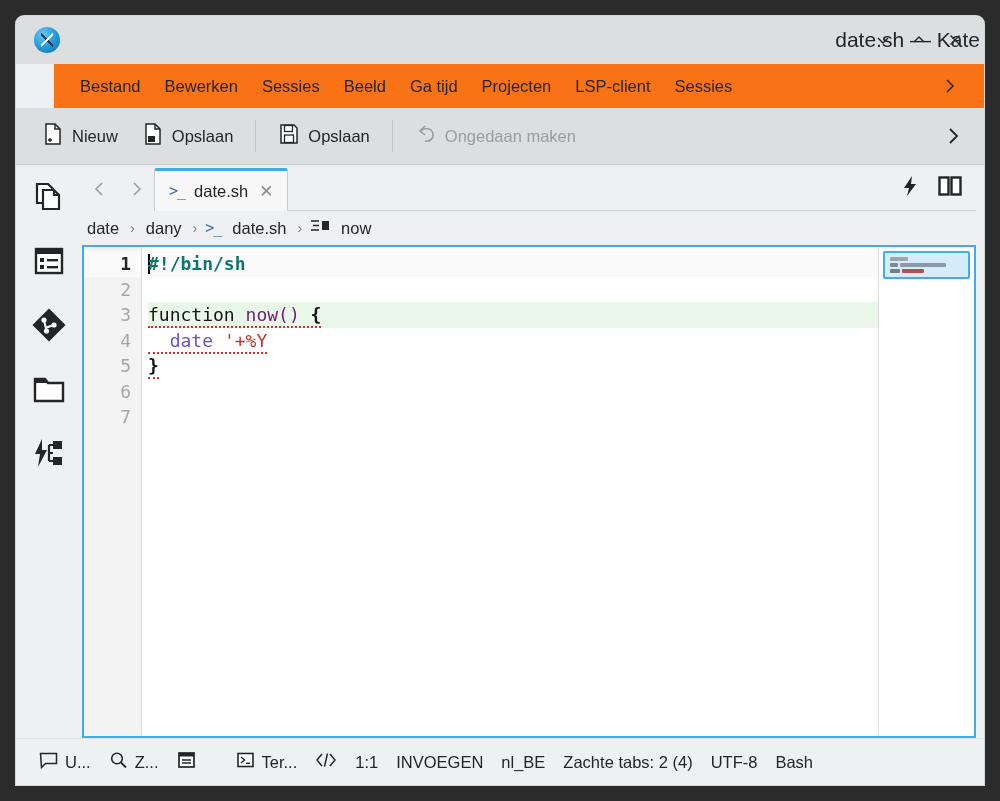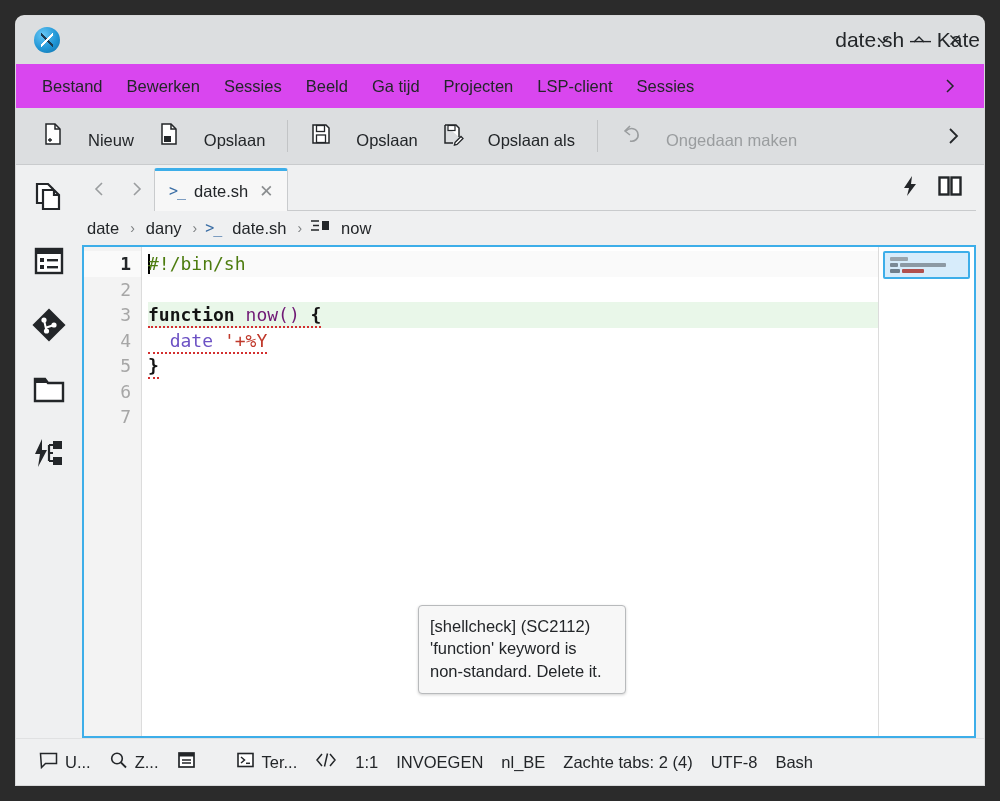--- a/index.html
+++ b/index.html
@@ -73,26 +73,27 @@
     width: 30px; height: 30px;
     display: flex; align-items: center; justify-content: center;
     color: #232629;
   }
   .win-btn svg { display: block; }
 
   
   #menubar {
     height: 44px;
     min-height: 44px;
-    background: #d946ef;
+    background: #f97316;
     display: flex;
     align-items: center;
     padding: 0 14px;
     font-size: 16.5px;
     color: #232629;
+    margin-left: 38px;
   }
   .menu-item {
     padding: 5px 12px;
     border-radius: 3px;
     white-space: nowrap;
   }
   .menu-overflow {
     margin-left: auto;
     padding: 4px 12px;
     color: #232629;
@@ -107,22 +108,22 @@
     display: flex;
     align-items: center;
     padding: 0 16px;
     gap: 4px;
     font-size: 16.5px;
     color: #232629;
     border-bottom: 1px solid #c9cbcd;
   }
   .tb-item {
     display: flex;
-    align-items: flex-end;
-    gap: 24px;
+    align-items: center;
+    gap: 8px;
     padding: 6px 10px;
     border-radius: 3px;
     white-space: nowrap;
   }
   .tb-item.disabled { color: #9a9d9f; }
   .tb-sep {
     width: 1px;
     height: 32px;
     background: #c2c4c6;
     margin: 0 8px;
@@ -265,22 +266,22 @@
     overflow: hidden;
   }
   .cl {
     height: 25.5px;
     line-height: 25.5px;
     white-space: pre;
     position: relative;
   }
   .cl.current-line { background: #e9f7e9; }
   .cl.hl-row { background: #fafafa; }
-  .tok-comment { color: #4d7c0f; }
-  .tok-keyword { color: #141414; font-weight: bold; }
+  .tok-comment { color: #0f766e; font-weight: bold; }
+  .tok-keyword { color: #141414; font-weight: normal; }
   .tok-func    { color: #701a75; }
   .tok-brace   { color: #141414; font-weight: bold; }
   .tok-cmd     { color: #6c51c4; }
   .tok-string  { color: #c0392b; }
   .squig {
     border-bottom: 2px dotted #d32f2f;
     padding-bottom: 1px;
   }
   .caret {
     display: inline-block;
@@ -422,31 +423,20 @@
     <div class="tb-sep"></div>
     <div class="tb-item">
       <span>
         <svg width="22" height="24" viewBox="0 0 22 24">
           <path d="M3 3h13l3 3v15H3z" fill="#fff" stroke="#232629" stroke-width="1.5"></path>
           <rect x="6.5" y="3.5" width="8" height="6" fill="#fff" stroke="#232629" stroke-width="1.3"></rect>
           <rect x="6.5" y="13" width="9" height="7.5" fill="#fff" stroke="#232629" stroke-width="1.3"></rect>
         </svg>
       </span>
       <span>Opslaan</span>
-    </div>
-    <div class="tb-item">
-      <span>
-        <svg width="22" height="24" viewBox="0 0 22 24">
-          <path d="M3 3h11l3 3v9" fill="#fff" stroke="#232629" stroke-width="1.5"></path>
-          <path d="M3 3v18h8" fill="none" stroke="#232629" stroke-width="1.5"></path>
-          <rect x="6" y="3.5" width="7" height="5" fill="#fff" stroke="#232629" stroke-width="1.2"></rect>
-          <path d="M13 20.5l6-6 2 2-6 6-2.6.6z" fill="#fff" stroke="#232629" stroke-width="1.3"></path>
-        </svg>
-      </span>
-      <span>Opslaan als</span>
     </div>
     <div class="tb-sep"></div>
     <div class="tb-item disabled">
       <span>
         <svg width="22" height="24" viewBox="0 0 22 24">
           <path d="M6 9c4-4 11-3 12 3 1 5-4 8-8 7" fill="none" stroke="#9a9d9f" stroke-width="1.6"></path>
           <path d="M10 4L5 9l5 4" fill="none" stroke="#9a9d9f" stroke-width="1.6"></path>
         </svg>
       </span>
       <span>Ongedaan maken</span>
@@ -577,24 +567,20 @@
         </div>
 
         <div id="code">
           <div class="cl hl-row"><span class="caret"></span><span class="tok-comment">#!/bin/sh</span></div>
           <div class="cl"></div>
           <div class="cl current-line"><span class="squig"><span class="tok-keyword">function</span><span class="tok-func"> now()</span><span class="tok-brace"> {</span></span></div>
           <div class="cl"><span class="squig"><span>  </span><span class="tok-cmd">date</span><span class="tok-string"> '+%Y</span></span></div>
           <div class="cl"><span class="squig"><span class="tok-brace">}</span></span></div>
           <div class="cl"></div>
 
-          <div id="tooltip">
-            <div>[shellcheck] (SC2112)</div>
-            <div>'function' keyword is non-standard. Delete it.</div>
-          </div>
         </div>
 
         <div id="minimap">
           <div id="minimap-viewport">
             <div class="mm-line">
               <div class="mm-seg" style="width:18px;background:#9aa5ad;"></div>
             </div>
             <div class="mm-line">
               <div class="mm-seg" style="width:8px;background:#7b8a96;"></div>
               <div class="mm-seg" style="width:46px;background:#8c99a4;"></div>

